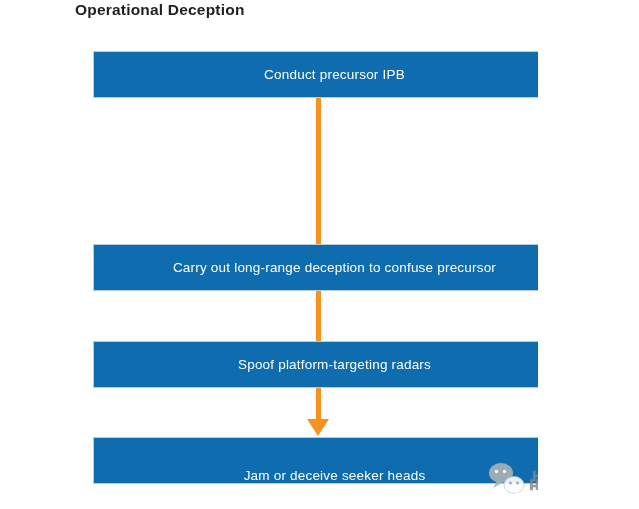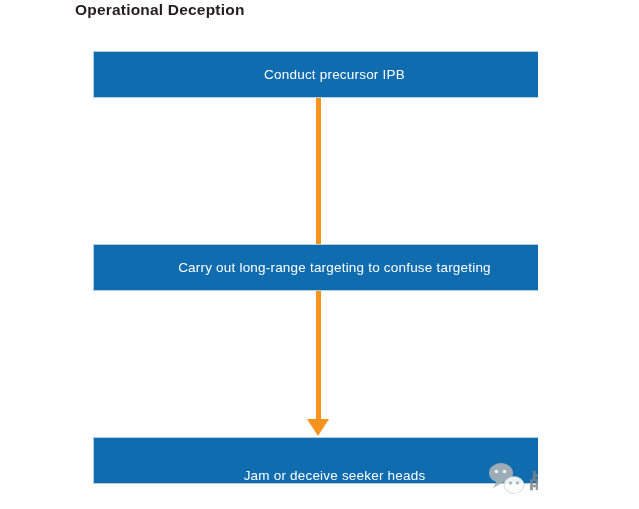--- a/index.html
+++ b/index.html
@@ -98,21 +98,24 @@
 
   <div class="page-title">Operational Deception</div>
 
   <div class="arrow-line"></div>
   <div class="arrow-head"></div>
 
   <div class="flow-box step-0">
     <span>Conduct precursor IPB</span>
   </div>
   <div class="flow-box step-2">
-    <span>Carry out long-range targeting to confuse targeting</span>
+    <span>Carry out long-range deception to confuse precursor</span>
+  </div>
+  <div class="flow-box step-3">
+    <span>Spoof platform-targeting radars</span>
   </div>
   <div class="flow-box step-4">
     <span>Jam or deceive seeker heads</span>
   </div>
 
   <div class="watermark">
     <svg class="wechat-icon" viewBox="0 0 40 40" xmlns="http://www.w3.org/2000/svg" aria-hidden="true">
       <ellipse cx="13" cy="12" rx="12" ry="10" fill="#a9b2b8"></ellipse>
       <path d="M9 20 L5 27 L14 22 Z" fill="#a9b2b8"></path>
       <circle cx="8.5" cy="10.5" r="1.8" fill="#ffffff"></circle>

